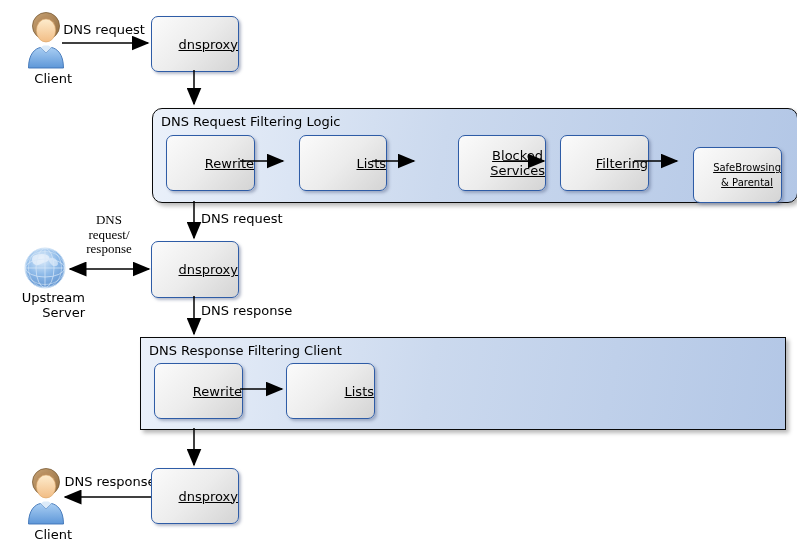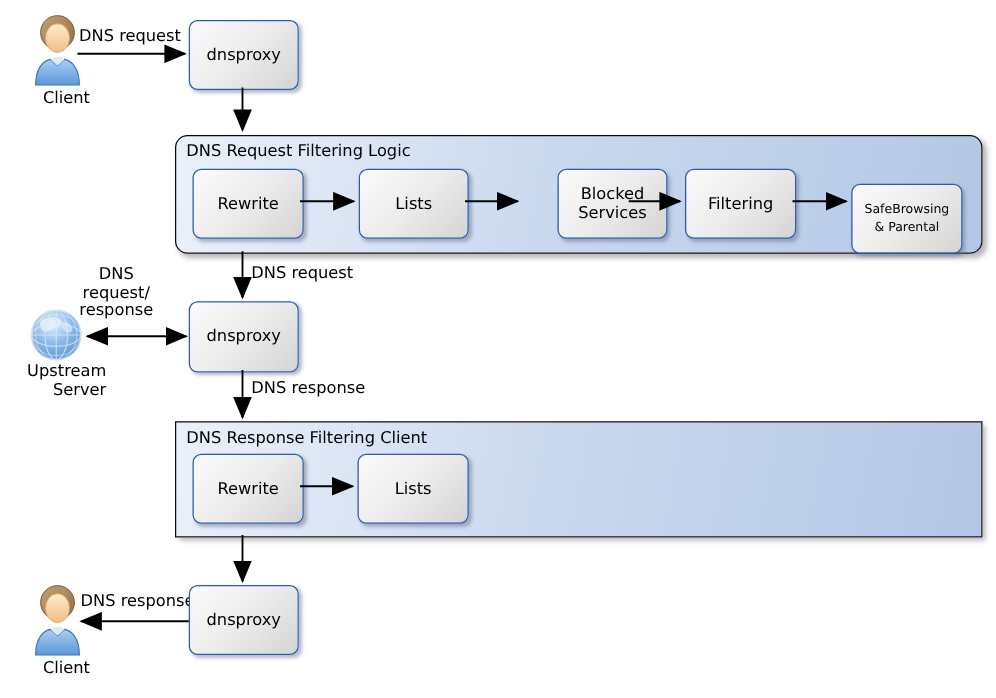--- a/index.html
+++ b/index.html
@@ -5,22 +5,22 @@
   html,body{margin:0;padding:0;background:#ffffff;}
   .canvas{
     position:relative;width:797px;height:558px;background:#ffffff;
     font-family:"DejaVu Sans","Liberation Sans",sans-serif;
     color:#000;overflow:hidden;
   }
   .node{
     position:absolute;border:1.6px solid #2e5ca6;border-radius:7px;
     background:linear-gradient(135deg,#fbfbfb 0%,#ececec 50%,#d4d4d4 100%);
     box-shadow:2px 2px 3px rgba(90,105,140,.45);
-    display:flex;align-items:center;justify-content:center;
-    font-size:13px;text-align:center;white-space:pre-line;line-height:15px;
+    display:flex;align-items:center;justify-content:flex-end;
+    font-size:13px;text-align:center;white-space:pre-line;line-height:15px;text-decoration:underline;
   }
   .container-box{
     position:absolute;border:1.5px solid #0a0a0a;
     background:linear-gradient(100deg,#ebf1fa 0%,#cbd9ee 45%,#b3c7e6 100%);
     box-shadow:3px 3px 4px rgba(0,0,0,.28);
   }
   .container-title{
     position:absolute;left:8px;top:5px;font-size:13px;color:#000;white-space:nowrap;
   }
   .edge-label{
@@ -64,21 +64,21 @@
       <path d="M2.5 58 C2.5 44 9 38.5 14.5 37.5 L20 42.5 L25.5 37.5 C31 38.5 37.5 44 37.5 58 Z" fill="url(#bodyG)" stroke="#3d73b5" stroke-width="0.9"></path>
       <path d="M14.5 37.5 L20 42.5 L25.5 37.5 L22.5 35.5 L17.5 35.5 Z" fill="#dcebf9"></path>
     </svg>
   </div>
   <div class="icon-label" style="left:20px;top:71px;width:52px;">Client</div>
 
   <div class="node" style="left:151px;top:16px;width:86px;height:54px;">
     <span>dnsproxy</span>
   </div>
 
-  <div class="container-box" style="left:140px;top:108px;width:644px;height:93px;border-radius:10px;">
+  <div class="container-box" style="left:152px;top:108px;width:644px;height:93px;border-radius:10px;">
     <div class="container-title">DNS Request Filtering Logic</div>
     <div class="node" style="left:13px;top:26px;width:87px;height:54px;">
       <span>Rewrite</span>
     </div>
     <div class="node" style="left:146px;top:26px;width:86px;height:54px;">
       <span>Lists</span>
     </div>
     <div class="node" style="left:277px;top:26px;width:86px;height:54px;margin-left:28px;">
       <span>Blocked
 Services</span>
@@ -140,21 +140,21 @@
       <path d="M20 6 C12 6 9.5 14 10.5 20 L20 9 L29.5 20 C30.5 14 28 6 20 6 Z" fill="#b98e5f" opacity="0.55"></path>
       <ellipse cx="20" cy="20.5" rx="9.6" ry="11.5" fill="url(#faceG)" stroke="#dba76b" stroke-width="0.6"></ellipse>
       <path d="M2.5 58 C2.5 44 9 38.5 14.5 37.5 L20 42.5 L25.5 37.5 C31 38.5 37.5 44 37.5 58 Z" fill="url(#bodyG)" stroke="#3d73b5" stroke-width="0.9"></path>
       <path d="M14.5 37.5 L20 42.5 L25.5 37.5 L22.5 35.5 L17.5 35.5 Z" fill="#dcebf9"></path>
     </svg>
   </div>
   <div class="icon-label" style="left:20px;top:527px;width:52px;">Client</div>
 
   <div class="edge-label center" style="left:62px;top:23px;width:84px;">DNS request</div>
   <div class="edge-label" style="left:201px;top:212px;">DNS request</div>
-  <div class="edge-label center" style="left:60px;top:213px;width:66px;">DNS
+  <div class="edge-label center" style="left:76px;top:213px;width:66px;font-family:Liberation Serif, serif;">DNS
 request/
 response</div>
   <div class="edge-label" style="left:201px;top:304px;">DNS response</div>
   <div class="edge-label center" style="left:62px;top:475px;width:96px;">DNS response</div>
 
   <svg class="overlay" width="797" height="558" viewBox="0 0 797 558">
     <defs>
       <marker id="ah" markerWidth="12" markerHeight="10" refX="11" refY="5" orient="auto-start-reverse">
         <path d="M0,0 L12,5 L0,10 Z" fill="#000"></path>
       </marker>

